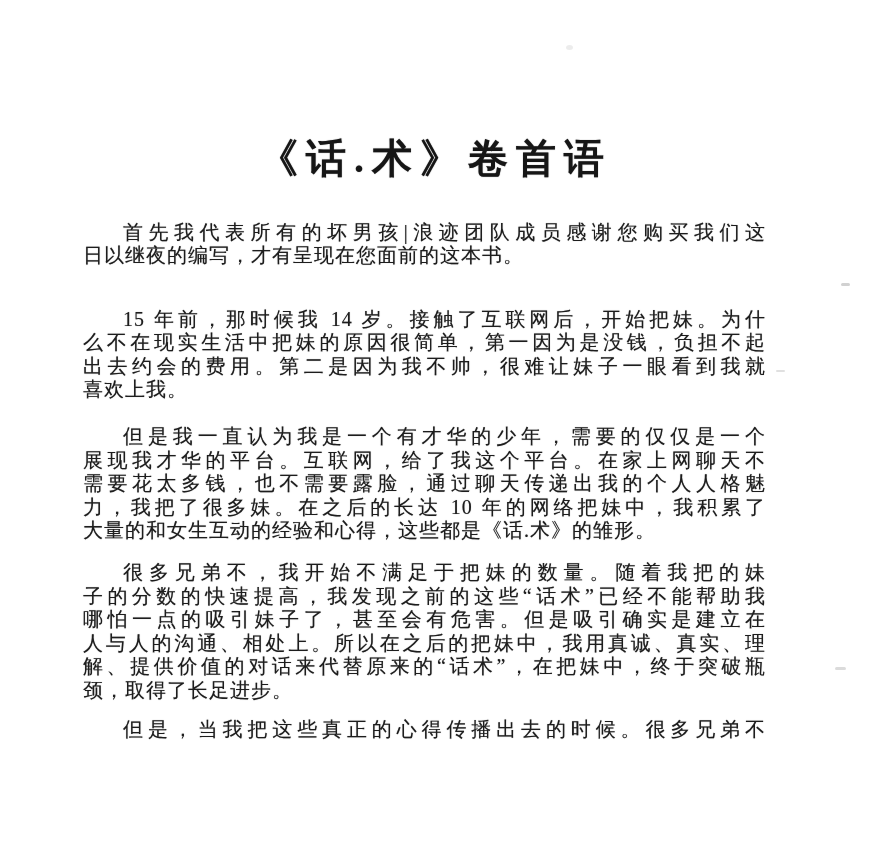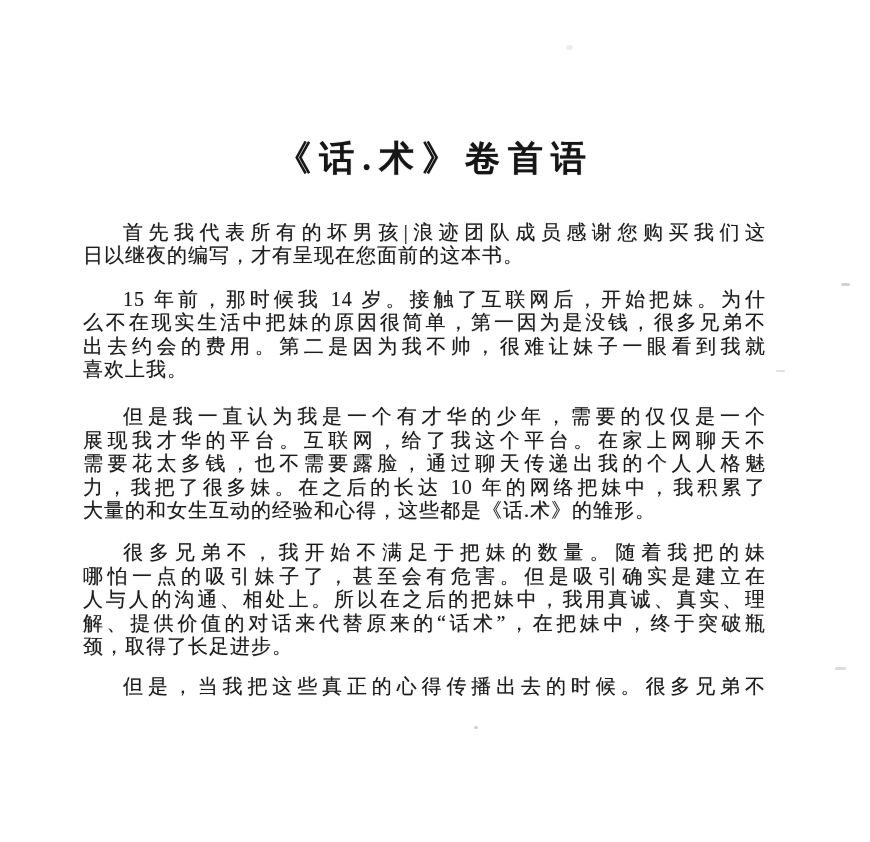--- a/index.html
+++ b/index.html
@@ -16,36 +16,36 @@
     font-family: "Liberation Serif", serif;
     color: #1d1d1d;
   }
   .title {
     position: absolute;
     left: 0;
     right: 0;
     top: 138px;
     margin: 0;
     text-align: center;
-    font-size: 35px;
+    font-size: 40px;
     line-height: 42px;
     font-weight: bold;
     letter-spacing: 8px;
     color: #161616;
     text-shadow: 0 0 1px rgba(0,0,0,0.55);
     white-space: nowrap;
   }
   .content {
     position: absolute;
     left: 83px;
     top: 221px;
     width: 683px;
   }
   .para { margin: 0 0 20px 0; }
-  .para:nth-child(1) { margin-bottom: 20px; }
+  .para:nth-child(1) { margin-bottom: 40px; }
   .para:nth-child(2) { margin-bottom: 24px; font-family: Liberation Serif, serif; }
   .para:nth-child(3) { margin-bottom: 19px; }
   .para:nth-child(4) { margin-bottom: 16px; }
   .line {
     font-size: 20px;
     line-height: 23.4px;
     letter-spacing: 1px;
     text-align: justify;
     text-align-last: justify;
     color: #1d1d1d;
@@ -74,33 +74,34 @@
 <div class="page">
   <h1 class="title">《话.术》卷首语</h1>
 
   <div class="content" id="content">
       <div class="para">
         <div class="line first">首先我代表所有的坏男孩|浪迹团队成员感谢您购买我们这</div>
         <div class="line last">日以继夜的编写，才有呈现在您面前的这本书。</div>
       </div>
       <div class="para">
         <div class="line first">15 年前，那时候我 14 岁。接触了互联网后，开始把妹。为什</div>
-        <div class="line">么不在现实生活中把妹的原因很简单，第一因为是没钱，很多兄弟不</div>
+        <div class="line">么不在现实生活中把妹的原因很简单，第一因为是没钱，负担不起</div>
         <div class="line">出去约会的费用。第二是因为我不帅，很难让妹子一眼看到我就</div>
         <div class="line last">喜欢上我。</div>
       </div>
       <div class="para">
         <div class="line first">但是我一直认为我是一个有才华的少年，需要的仅仅是一个</div>
         <div class="line">展现我才华的平台。互联网，给了我这个平台。在家上网聊天不</div>
         <div class="line">需要花太多钱，也不需要露脸，通过聊天传递出我的个人人格魅</div>
         <div class="line">力，我把了很多妹。在之后的长达 10 年的网络把妹中，我积累了</div>
         <div class="line last">大量的和女生互动的经验和心得，这些都是《话.术》的雏形。</div>
       </div>
       <div class="para">
         <div class="line first">很多兄弟不，我开始不满足于把妹的数量。随着我把的妹</div>
+        <div class="line">子的分数的快速提高，我发现之前的这些“话术”已经不能帮助我</div>
         <div class="line">哪怕一点的吸引妹子了，甚至会有危害。但是吸引确实是建立在</div>
         <div class="line">人与人的沟通、相处上。所以在之后的把妹中，我用真诚、真实、理</div>
         <div class="line">解、提供价值的对话来代替原来的“话术”，在把妹中，终于突破瓶</div>
         <div class="line last">颈，取得了长足进步。</div>
       </div>
       <div class="para">
         <div class="line first">但是，当我把这些真正的心得传播出去的时候。很多兄弟不</div>
       </div>
     </div>
 

